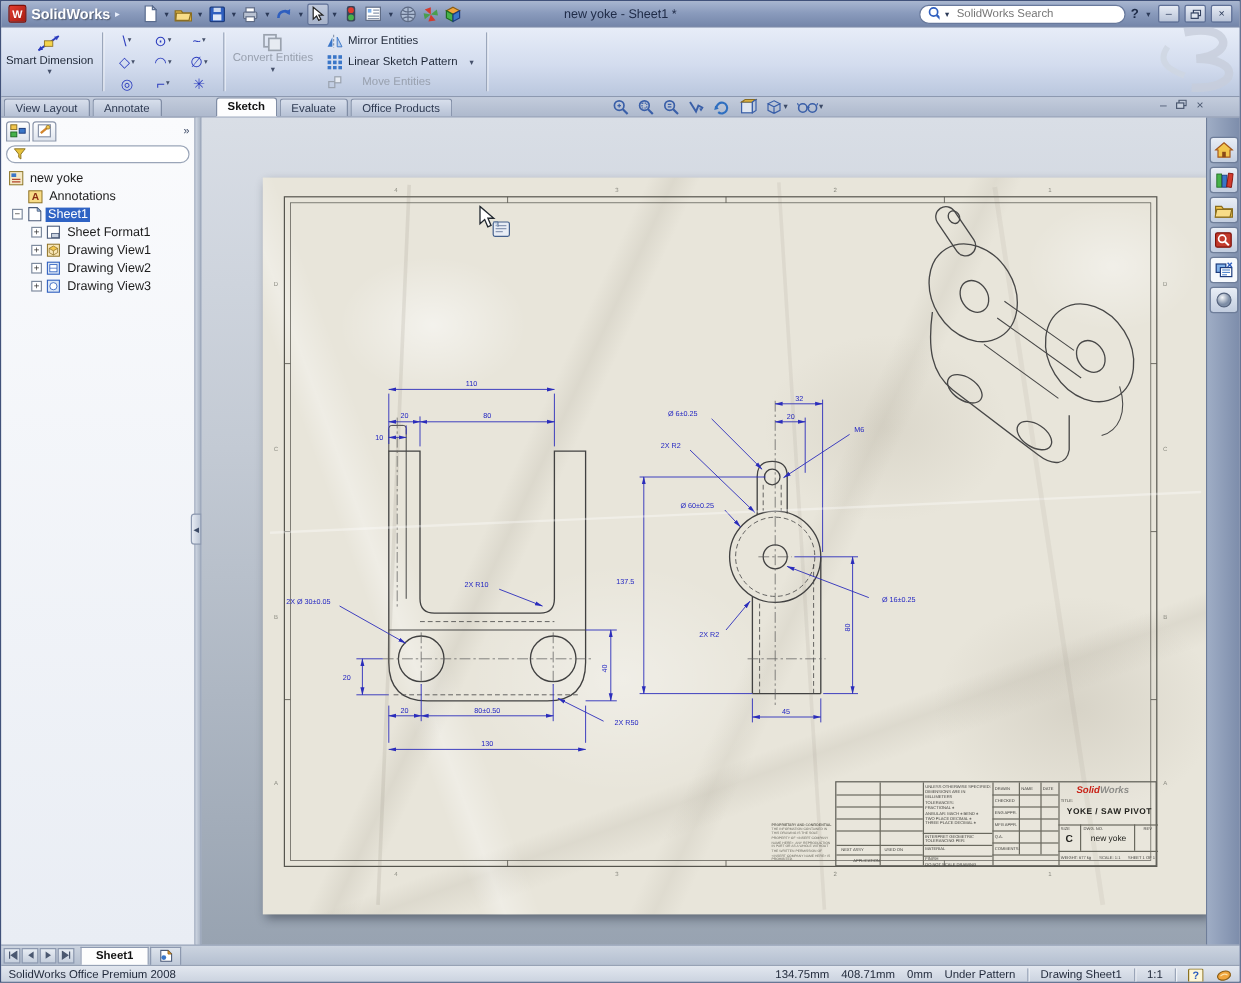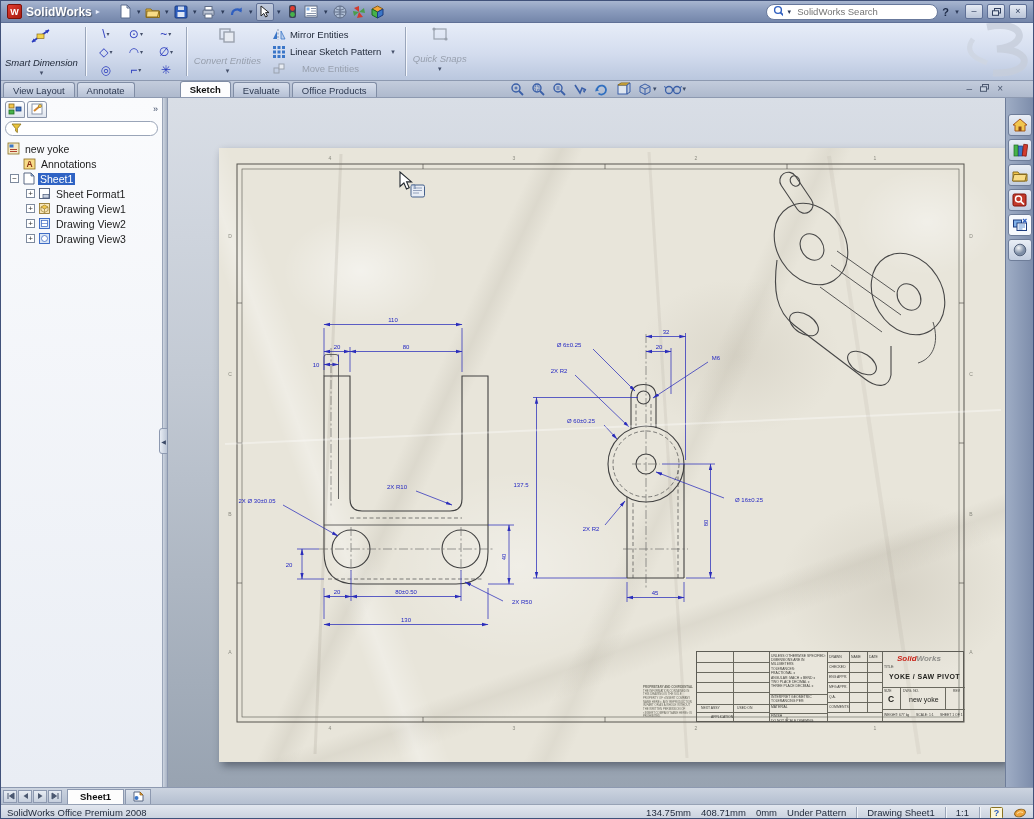--- a/index.html
+++ b/index.html
@@ -21,21 +21,21 @@
   .search-pill{display:flex;align-items:center;background:#fff;border:1px solid #68799c;border-radius:9px;height:16px;width:172px;padding:0 6px;gap:3px;}
   .search-input{border:none;outline:none;flex:1;font-size:9.5px;color:#555;background:transparent;}
   .help-q{font-size:11px;color:#1d2a46;font-weight:bold;}
   .winbtn{width:18px;height:15px;background:linear-gradient(180deg,#e6ebf4,#b9c4d8);border:1px solid #5f7096;border-radius:2px;display:flex;align-items:center;justify-content:center;font-size:9px;color:#31405f;line-height:1;}
 
   
   .cmdmgr{height:58px;background:linear-gradient(180deg,#e7edf8 0%,#d3dcee 55%,#bac7de 100%);border-bottom:1px solid #8d99b0;display:flex;align-items:stretch;position:relative;overflow:hidden;}
   .wm{position:absolute;right:-6px;top:-4px;pointer-events:none;opacity:.8;}
   .cm-sep{width:1px;background:#9aa6bb;margin:4px 3px;box-shadow:1px 0 0 #f4f7fc;}
   .bigbtn{display:flex;flex-direction:column;align-items:center;justify-content:flex-start;padding:3px 4px 1px;min-width:46px;color:#1d2636;font-size:9.5px;line-height:1.08;text-align:center;border-radius:3px;}
-  .bigbtn .lbl{margin-top:12px;font-style:italic;}
+  .bigbtn .lbl{margin-top:0;}
   .bigbtn .car{font-size:7px;color:#45506a;margin-top:1px;}
   .bigbtn.disabled{color:#98a0ae;}
   .sk-grid{display:grid;grid-template-columns:repeat(3,30px);grid-template-rows:repeat(3,18px);align-content:center;margin:0 2px;}
   .skb{display:flex;align-items:center;justify-content:center;gap:1px;color:#2b3cbe;font-size:12px;border-radius:2px;}
   .skb .sc{font-size:6px;color:#45506a;}
   .stack{display:flex;flex-direction:column;justify-content:center;gap:1px;padding:2px 4px;}
   .srow{display:flex;align-items:center;gap:4px;height:16px;font-size:9.5px;color:#1d2636;border-radius:2px;padding:0 3px;}
   .srow.disabled{color:#98a0ae;gap:16px;}
   .srow .car{font-size:7px;color:#45506a;margin-left:6px;}
 
@@ -202,20 +202,21 @@
           </svg>
         </span>
       <span class="tbtn">
           <svg width="15" height="14">
             <path d="M7.5,1 L13,4 L7.5,7 L2,4 Z" fill="#f0a53c" stroke="#8a5d14"></path>
             <path d="M2,4 L7.5,7 L7.5,13 L2,10 Z" fill="#47b24a" stroke="#1f6b22"></path>
             <path d="M13,4 L7.5,7 L7.5,13 L13,10 Z" fill="#3a76c8" stroke="#1d3c7e"></path>
           </svg>
         </span>
     </div>
+    <div class="doc-title">new yoke - Sheet1 *</div>
     <div class="tb-right">
       <div class="search-pill">
         <svg width="13" height="13">
             <circle cx="5" cy="5" r="3.4" fill="none" stroke="#2f5fbf" stroke-width="1.4"></circle>
             <path d="M7.6,7.6 L11,11" stroke="#2f5fbf" stroke-width="1.8"></path>
           </svg>
         <span class="tcaret">▾</span>
         <input class="search-input" placeholder="SolidWorks Search" style="">
       </div>
       <span class="help-q">?</span>
@@ -319,29 +320,20 @@
       </div>
       <div class="srow disabled">
         <svg width="14" height="13">
             <rect x="2" y="6" width="5" height="5" fill="none" stroke="#9aa2ae"></rect>
             <rect x="7" y="2" width="5" height="5" fill="#e7ebf2" stroke="#9aa2ae"></rect>
           </svg>
         <span>Move Entities</span>
       </div>
     </div>
     <div class="cm-sep"></div>
-    <div class="bigbtn disabled">
-      <svg width="18" height="16">
-          <rect x="3" y="3" width="12" height="10" fill="none" stroke="#9aa2ae" stroke-width="1.2"></rect>
-          <circle cx="3" cy="3" r="1.6" fill="#9aa2ae"></circle>
-          <circle cx="15" cy="13" r="1.6" fill="#9aa2ae"></circle>
-        </svg>
-      <span class="lbl">Quick Snaps</span>
-      <span class="car">▾</span>
-    </div>
   </div>
 
   <div class="tabrow">
     <div class="rtab">View Layout</div>
     <div class="rtab">Annotate</div>
     <div class="rtab active">Sketch</div>
     <div class="rtab">Evaluate</div>
     <div class="rtab">Office Products</div>
     <div class="hud">
       <span class="hudbtn">

